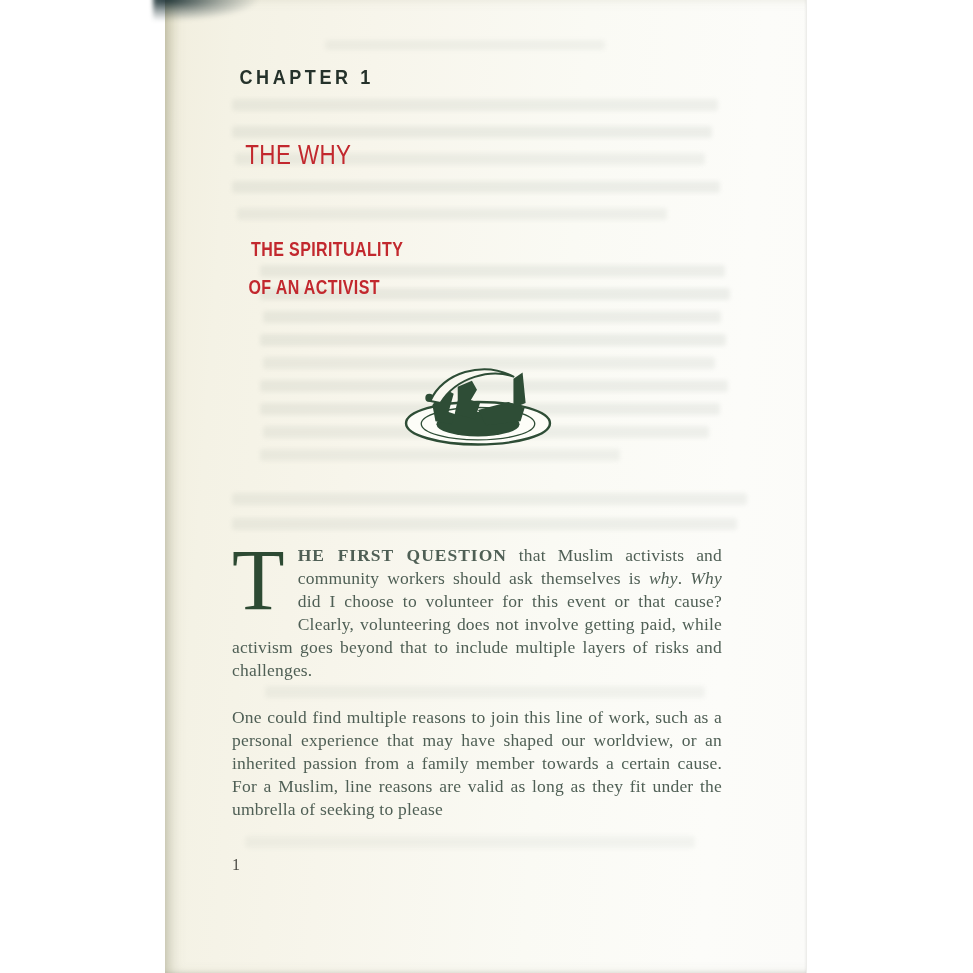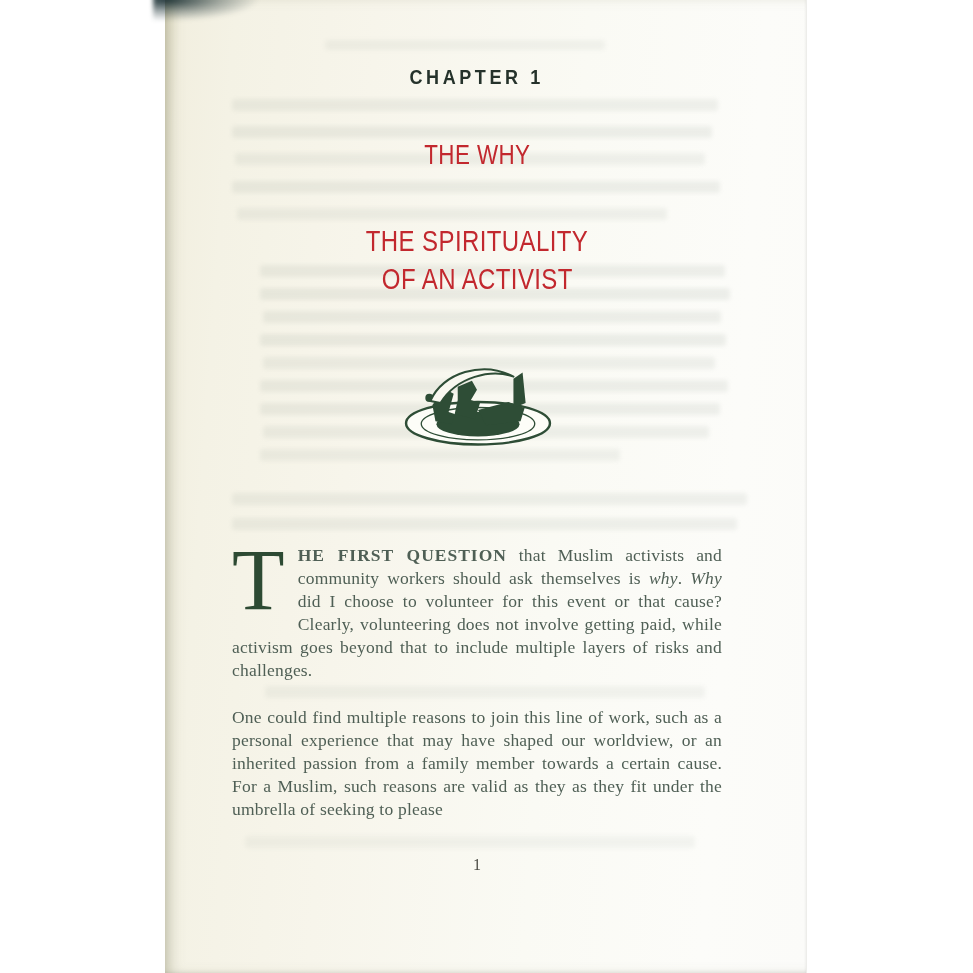--- a/index.html
+++ b/index.html
@@ -41,43 +41,43 @@
     height:12px;
     background:#97a196;
     border-radius:3px;
     filter:blur(2.2px);
     z-index:1;
     pointer-events:none;
   }
   
   .content{position:absolute;inset:0;z-index:2;}
   .headings, .body-col, .folio{
-    position:absolute;left:67px;width:490px;text-align:center;
+    position:absolute;left:67px;width:490px;text-align:left;
   }
   .chapter-label{
     top:66px;
     font-family:"Liberation Sans", sans-serif;
     font-weight:700;
     font-size:20px;
     letter-spacing:4px;
     color:#25322b;
   }
   .kicker{
     top:139px;
     font-family:"Liberation Sans", sans-serif;
     font-weight:400;
     font-size:28px;
     letter-spacing:.5px;
     color:#c2282e;
   }
   .main-title{
-    top:222px;
+    top:230px;
     font-family:"Liberation Sans", sans-serif;
-    font-weight:400;
-    font-size:30px;
+    font-weight:700;
+    font-size:20px;
     line-height:38px;
     letter-spacing:.5px;
     color:#c2282e;
   }
   .cond{display:inline-block;transform:scaleX(.8);transform-origin:50% 50%;}
   .cond-wide{display:inline-block;transform:scaleX(.9);transform-origin:50% 50%;}
   .emblem{
     position:absolute;
     left:237px;top:364px;
     width:152px;height:84px;
@@ -159,21 +159,21 @@
         <path d="M55,22 l14,-6 5,9 -6,10 9,3 -5,16 -20,-5 3,-14 z" fill="#2e4d36"></path>
         <path d="M75,45 l30,-8 16,6 -4,13 -34,4 z" fill="#2e4d36"></path>
         <path d="M110,14 l9,-6 3,30 -12,5 z" fill="#2e4d36"></path>
         <path d="M28,36 C40,8 80,-4 110,12 C88,4 54,12 38,38 Z" fill="#f9f8f0" stroke="#2e4d36" stroke-width="2" stroke-linejoin="round"></path>
       </svg>
 
       <div class="body-col">
         <p class="body-para">
           <span class="dropcap">T</span><span><span class="lead-caps">HE FIRST QUESTION</span><span> that Muslim activists and community workers should ask themselves is </span><i>why</i><span>. </span><i>Why</i><span> did I choose to volunteer for this event or that cause? Clearly, volunteering does not involve getting paid, while activism goes beyond that to include multiple layers of risks and challenges.</span></span>
         </p>
-        <p class="body-para">One could find multiple reasons to join this line of work, such as a personal experience that may have shaped our worldview, or an inherited passion from a family member towards a certain cause. For a Muslim, such reasons are valid as they as they fit under the umbrella of seeking to please</p>
+        <p class="body-para">One could find multiple reasons to join this line of work, such as a personal experience that may have shaped our worldview, or an inherited passion from a family member towards a certain cause. For a Muslim, line reasons are valid as long as they fit under the umbrella of seeking to please</p>
       </div>
 
       <div class="folio">1</div>
 
     </div>
 
     <div class="corner-smudge"></div>
   </div>
 </div>
 

